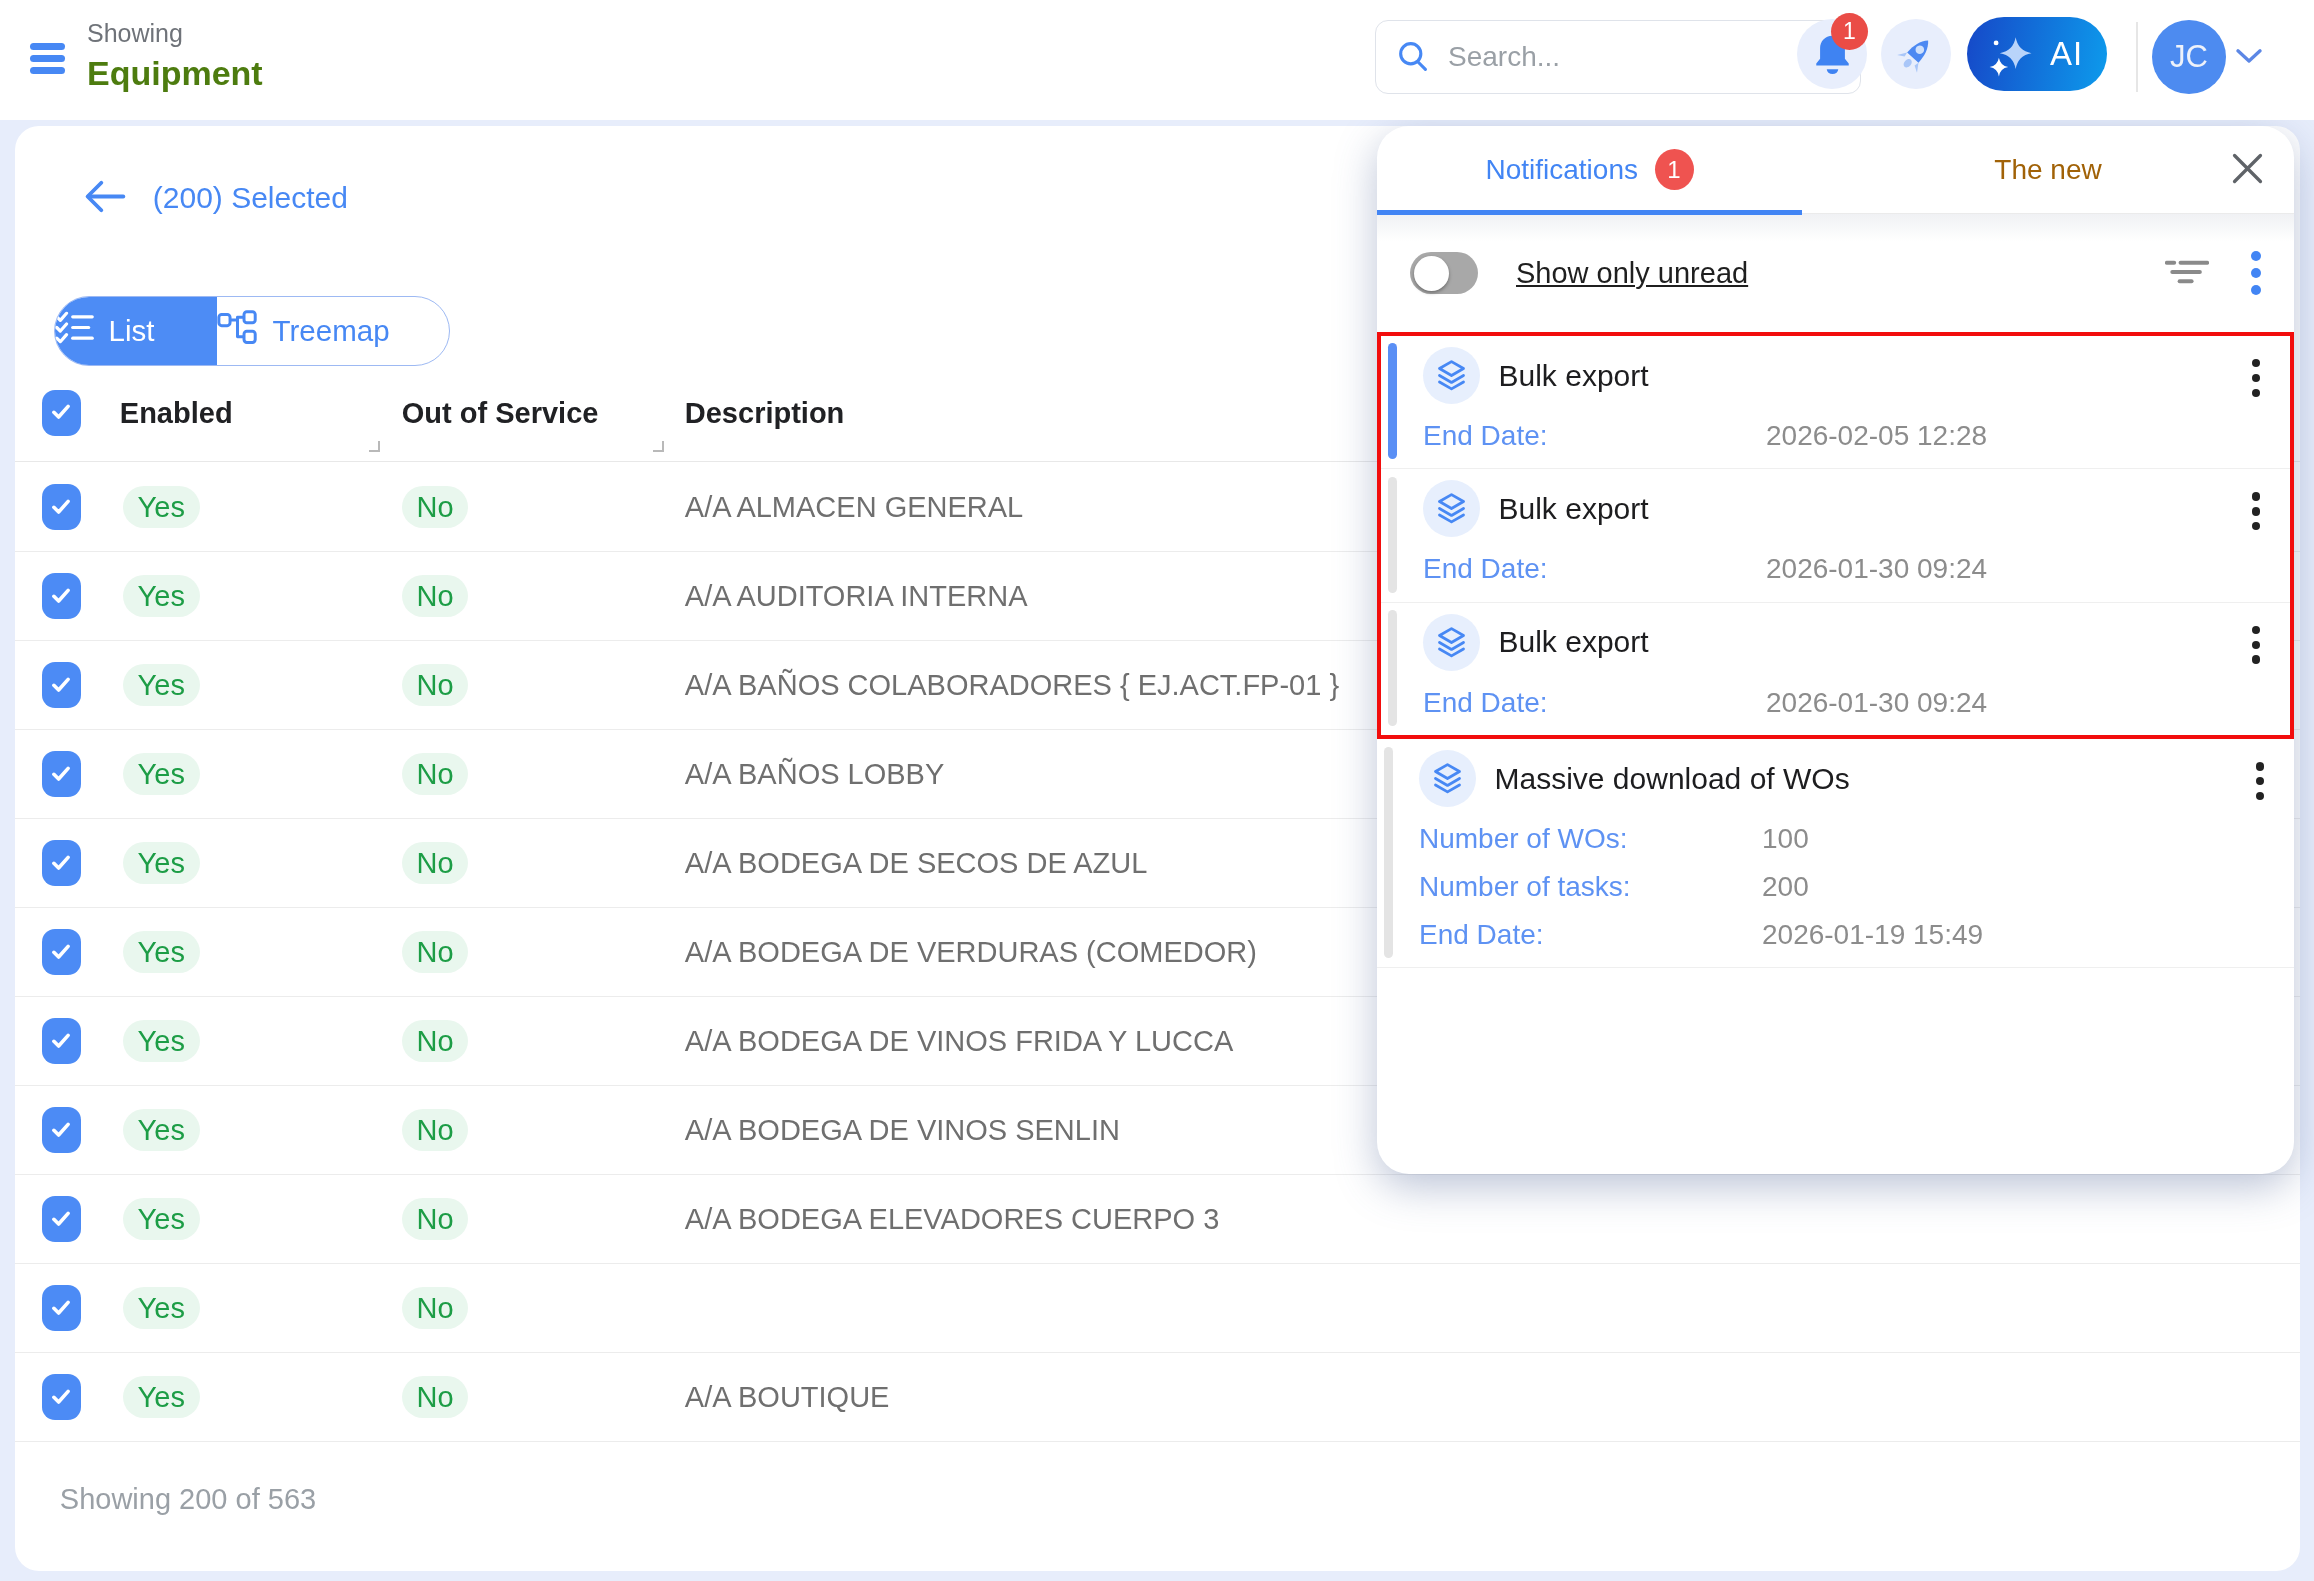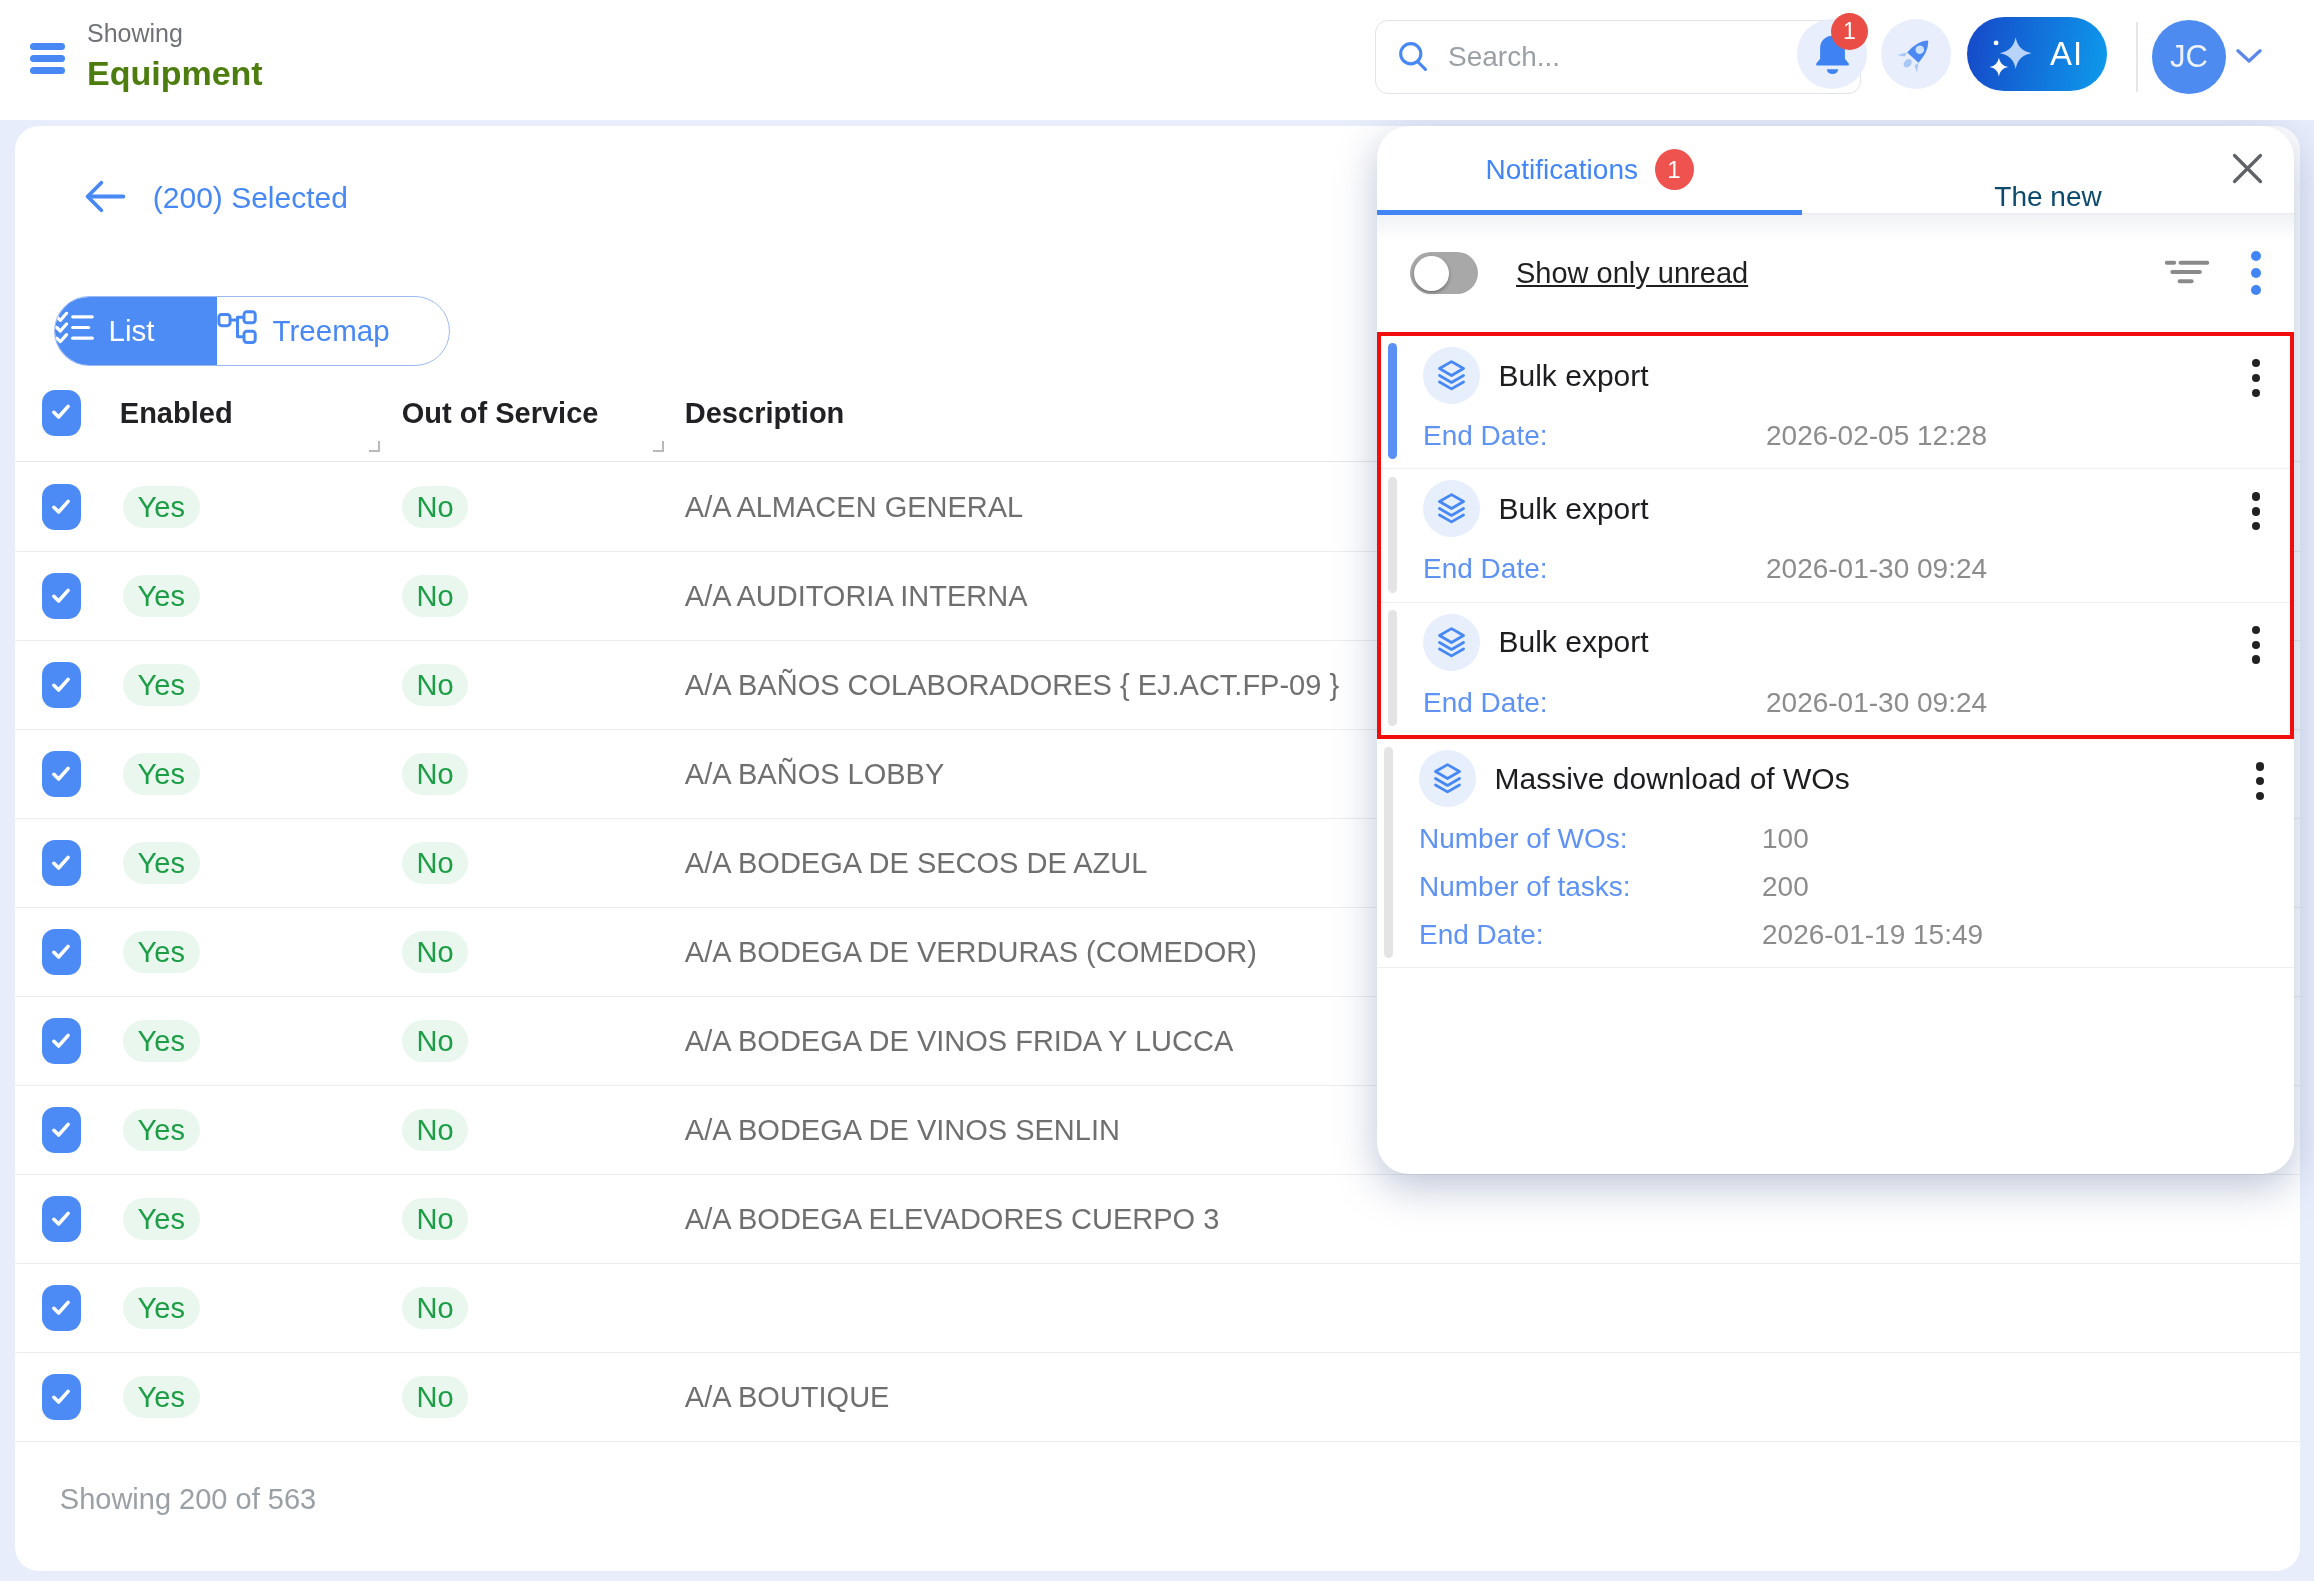--- a/index.html
+++ b/index.html
@@ -75,21 +75,21 @@
   .footer-text { position:absolute; left:45px; top:46px; font-size:29px; color:#9aa0a6; }
 
   
   .notif-panel {
     position:absolute; left:1377px; top:126px; width:917px; height:1048px; background:#fff;
     border-radius:32px; z-index:10; box-shadow:0 13px 42px rgba(80,100,150,.38); overflow:hidden;
   }
   .tabs { position:relative; height:88px; display:flex; border-bottom:1.8px solid #ebebeb; }
   .tab { display:flex; align-items:center; justify-content:center; gap:16.6px; cursor:pointer; font-size:28px; }
   .tab-notifications { width:425px; color:#4285f4; font-weight:500; }
-  .tab-new { flex:1; color:#0c4a6e;align-items:flex-end; }
+  .tab-new { flex:1; color:#a16207; }
   .tab-badge { width:39px; height:41px; border-radius:50%; background:#ef5350; color:#fff; font-size:24px; display:flex; align-items:center; justify-content:center; }
   .tab-underline { position:absolute; left:0; bottom:-1.8px; width:425px; height:4.6px; background:#4285f4; }
   .close-btn { position:absolute; right:28px; top:24px; cursor:pointer; }
   .toggle-row { height:118px; display:flex; align-items:center; padding:0 33px; background:linear-gradient(#f0f1f4, #ffffff 28px); }
   .switch { position:relative; width:68px; height:42px; border-radius:21px; background:#a8a8a8; cursor:pointer; flex:none; }
   .switch .knob { position:absolute; left:3.7px; top:3.7px; width:35px; height:35px; border-radius:50%; background:#fff; box-shadow:0 1.8px 3.7px rgba(0,0,0,.35); }
   .toggle-label { margin-left:38px; font-size:29px; color:#1f1f1f;text-decoration:underline; }
   .toggle-spacer { flex:1; }
   .filter-btn { cursor:pointer; margin-right:41px; }
   .kebab { width:11px; cursor:pointer; }
@@ -239,21 +239,21 @@
     <span class="desc">A/A AUDITORIA INTERNA</span>
   </div>
       <div class="t-row">
     <span class="cb row-cb">
       <svg width="20" height="16.6" viewBox="0 0 16 14" fill="none">
             <path d="M2 7 L6 11 L14 2" stroke="#fff" stroke-width="3" stroke-linecap="round" stroke-linejoin="round"></path>
           </svg>
     </span>
     <span class="pill col-enabled">Yes</span>
     <span class="pill col-oos">No</span>
-    <span class="desc">A/A BAÑOS COLABORADORES { EJ.ACT.FP-09 }</span>
+    <span class="desc">A/A BAÑOS COLABORADORES { EJ.ACT.FP-01 }</span>
   </div>
       <div class="t-row">
     <span class="cb row-cb">
       <svg width="20" height="16.6" viewBox="0 0 16 14" fill="none">
             <path d="M2 7 L6 11 L14 2" stroke="#fff" stroke-width="3" stroke-linecap="round" stroke-linejoin="round"></path>
           </svg>
     </span>
     <span class="pill col-enabled">Yes</span>
     <span class="pill col-oos">No</span>
     <span class="desc">A/A BAÑOS LOBBY</span>

